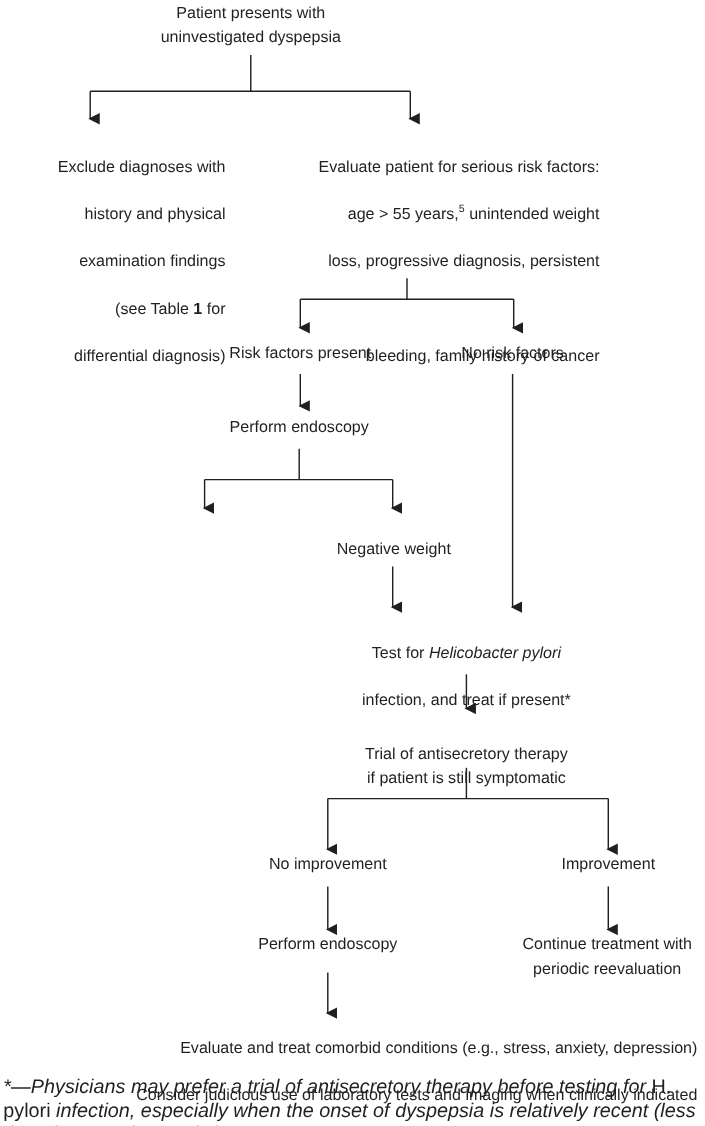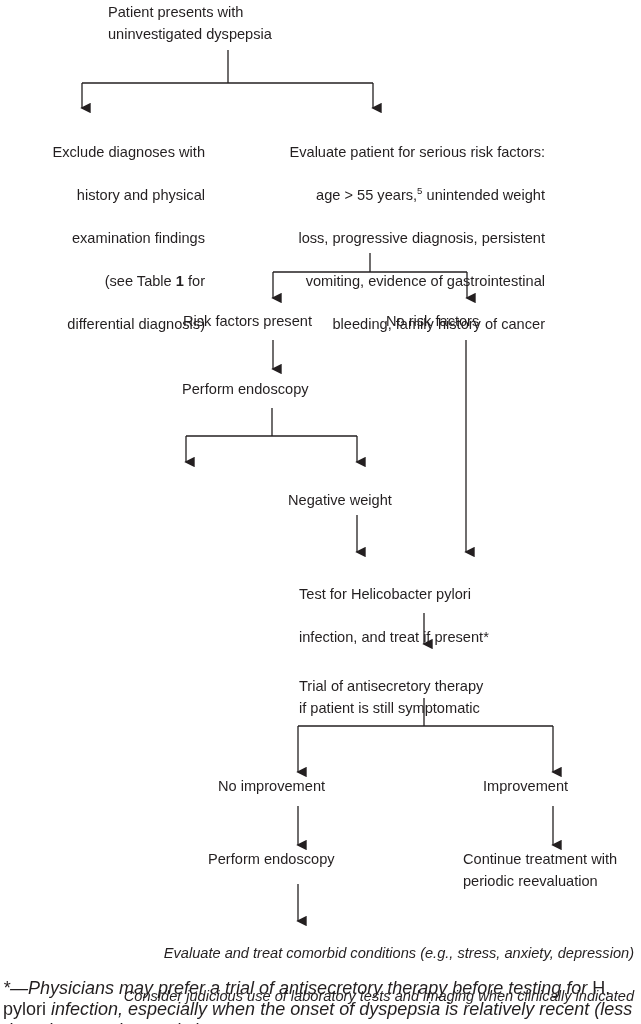--- a/index.html
+++ b/index.html
@@ -17,29 +17,29 @@
     color: #231f20;
     -webkit-font-smoothing: antialiased;
   }
   .node {
     position: absolute;
     font-size: 14.6px;
     line-height: 21.5px;
     color: #231f20;
     white-space: pre-line;
   }
-  .center { }
+  .center { text-align: center; }
   .left   { text-align: right; }
   sup {
     font-size: 0.66em;
     vertical-align: super;
     line-height: 0;
   }
   .bold { font-weight: bold; }
-  .ital { }
+  .ital { font-style: italic; }
   .roman { font-style: normal; }
 
   
   .footnote {
     position: absolute;
     left: 3px;
     top: 978px;
     width: 638px;
     font-size: 18px;
     line-height: 21px;
@@ -120,21 +120,21 @@
     <span>history and physical</span><br>
     <span>examination findings</span><br>
     <span>(see Table </span><span class="bold">1</span><span> for</span><br>
     <span>differential diagnosis)</span>
   </div>
 
   <div class="node left" style="left:225px; top:120px; width:320px;">
     <span>Evaluate patient for serious risk factors:</span><br>
     <span>age &gt; 55 years,</span><sup>5</sup><span> unintended weight</span><br>
     <span>loss, progressive diagnosis, persistent</span><br>
-    <span>vomiting, evidence of gastrointestinal</span><br>
+    <br>
     <span>bleeding, family history of cancer</span>
   </div>
 
   <div class="node center" style="left:183px; top:311px; width:180px;">Risk factors present</div>
 
   <div class="node center" style="left:386px; top:311px; width:160px;">No risk factors</div>
 
   <div class="node center" style="left:182px; top:379px; width:180px;">Perform endoscopy</div>
 
 
@@ -150,20 +150,20 @@
 
   <div class="node center" style="left:483px; top:776px; width:140px;">Improvement</div>
 
   <div class="node center" style="left:218px; top:776px; width:160px;">No improvement</div>
 
   <div class="node center" style="left:208px; top:849px; width:180px;">Perform endoscopy</div>
 
   <div class="node center" style="left:463px; top:849px; width:178px;">Continue treatment with
 periodic reevaluation</div>
 
-  <div class="node left" style="left:4px; top:921px; width:630px;font-style:italic;">
+  <div class="node left" style="left:4px; top:921px; width:630px;">
     <span>Evaluate and treat comorbid conditions (e.g., stress, anxiety, depression)</span><br>
     <span>Consider judicious use of laboratory tests and imaging when clinically indicated</span>
   </div>
 
   <div class="footnote"><span>*—Physicians may prefer a trial of antisecretory therapy before testing for </span><span class="roman">H. pylori</span><span> infection, especially when the onset of dyspepsia is relatively recent (less than three to six months)</span></div>
 
 </div>
 
 </body></html>

